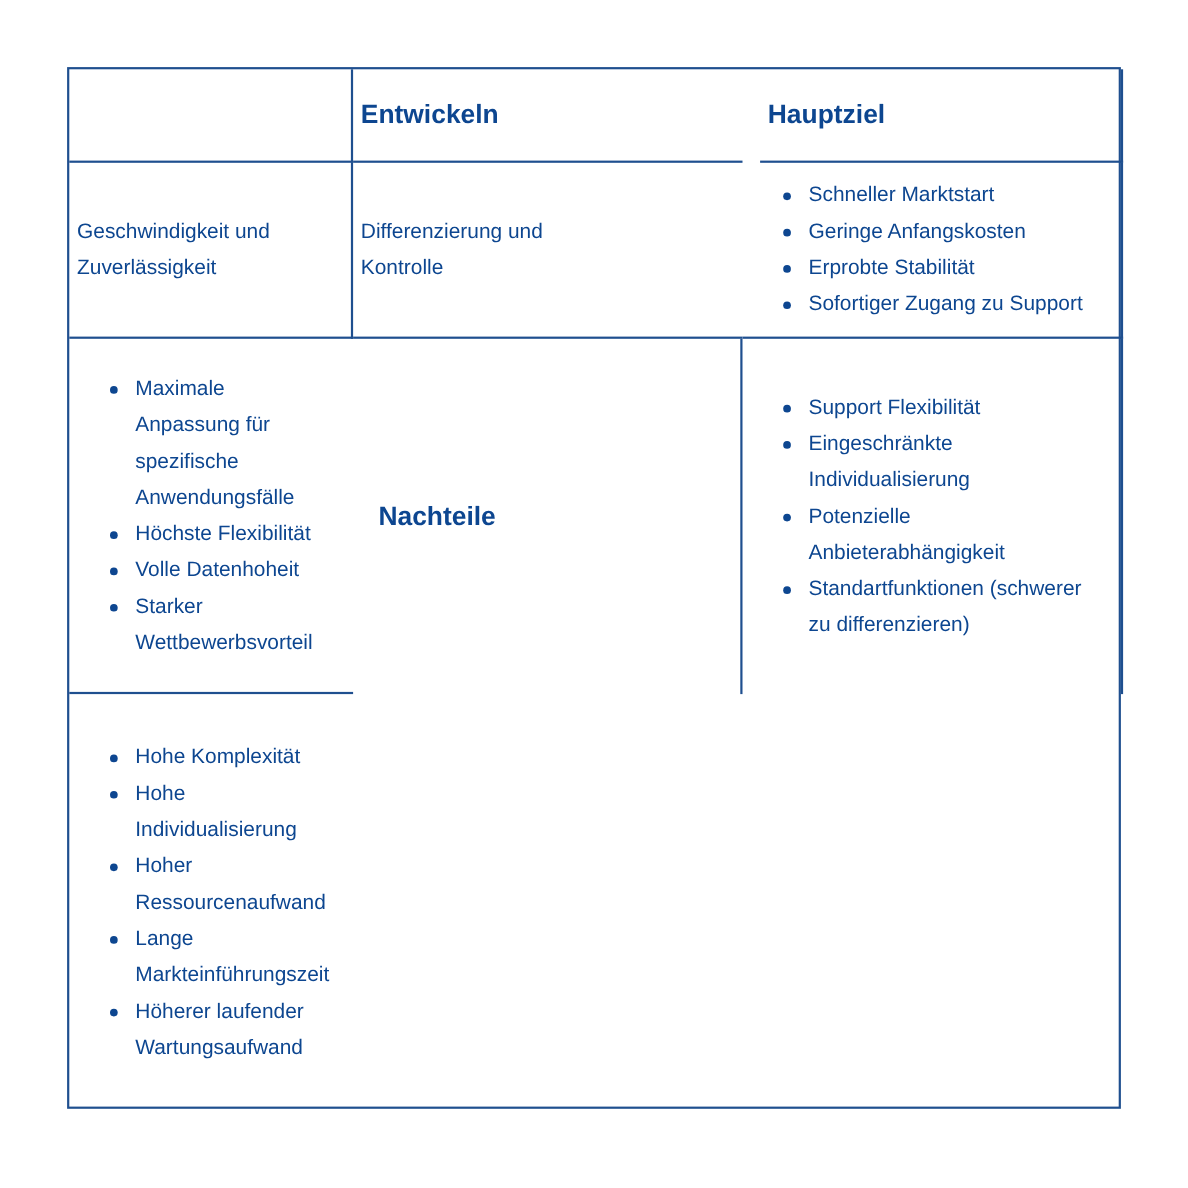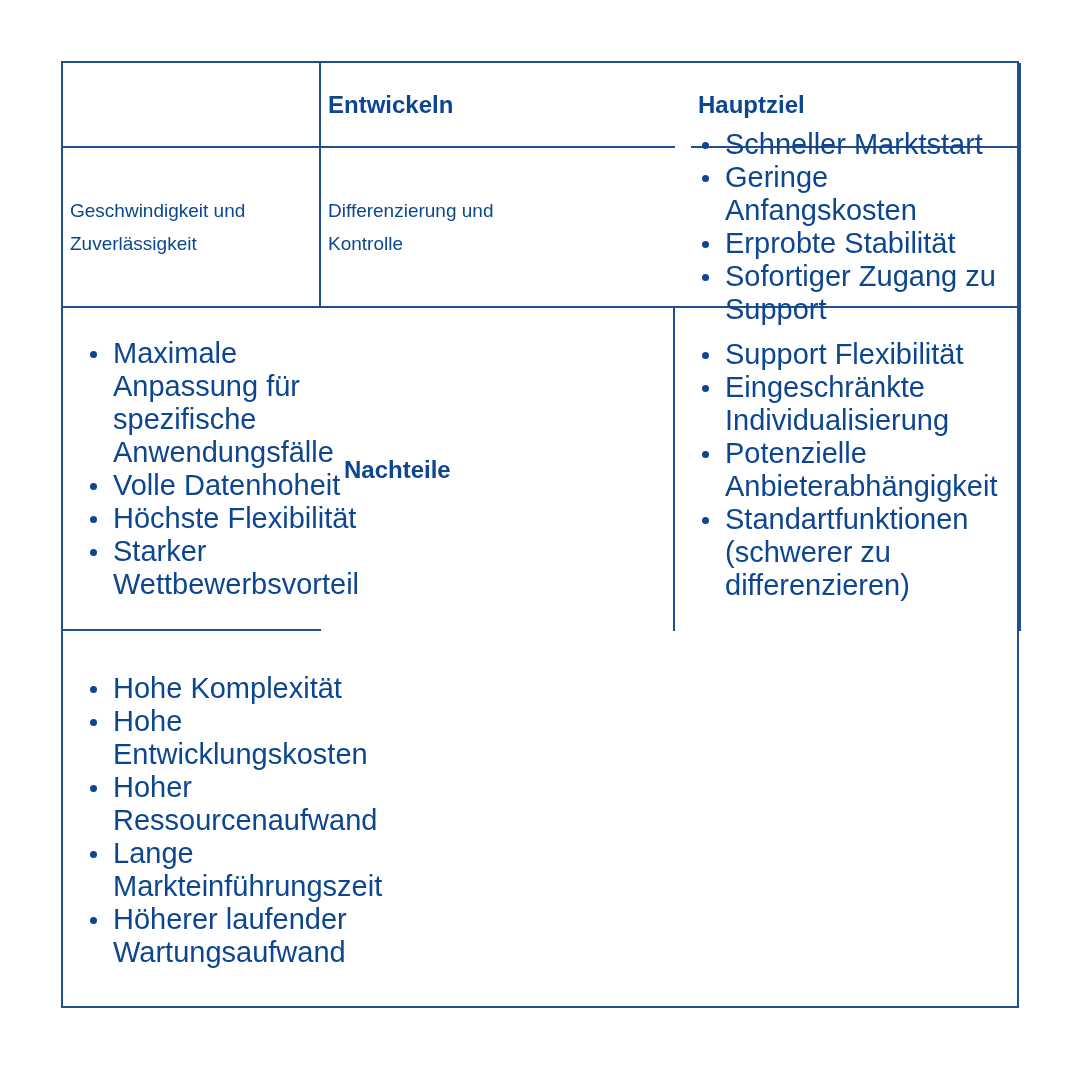--- a/index.html
+++ b/index.html
@@ -13,21 +13,21 @@
       grid-template-rows: 85px 160px 323px 379px;
     }
     .cell { border-right: 2px solid #1f4f8f; border-bottom: 2px solid #1f4f8f;
             box-sizing: border-box; display: flex; align-items: center;
             padding: 0 8px 0 7px; }
     .cell.last-col { border-right: none; }
     .cell.last-row { border-bottom: none; }
     .head { font-weight: bold; font-size: 24px; }
     .rowlabel { font-weight: bold; font-size: 24px; margin-left: 16px; }
     .text { font-size: 19px; line-height: 33px; }
-    ul { margin: 2px; padding: 0 0 0 41px; list-style: none; font-size: 29px; line-height: 33px; }
+    ul { margin: 12px; padding: 0 0 0 41px; list-style: none; font-size: 19px; line-height: 33px; }
     li { position: relative; }
     li::before { content: ""; position: absolute; left: -23px; top: 14px; width: 7px; height: 7px;
                  border-radius: 50%; background: #0d4690; }
   </style>
 </head>
 <body>
 
 <div class="grid">
 
   <div class="cell head"></div>
@@ -45,37 +45,37 @@
     <ul style="width:275px">
       <li>Schneller Marktstart</li>
       <li>Geringe Anfangskosten</li>
       <li>Erprobte Stabilität</li>
       <li>Sofortiger Zugang zu Support</li>
     </ul>
   </div>
   <div class="cell last-col">
     <ul style="width:285px">
       <li>Maximale Anpassung für spezifische Anwendungsfälle</li>
+      <li>Höchste Flexibilität</li>
       <li>Volle Datenhoheit</li>
-      <li>Höchste Flexibilität</li>
       <li>Starker Wettbewerbsvorteil</li>
     </ul>
   </div>
 
   <div class="cell rowlabel last-row">Nachteile</div>
   <div class="cell last-row">
     <ul style="width:275px">
       <li>Support Flexibilität</li>
       <li>Eingeschränkte Individualisierung</li>
       <li>Potenzielle Anbieterabhängigkeit</li>
       <li>Standartfunktionen (schwerer zu differenzieren)</li>
     </ul>
   </div>
   <div class="cell last-col last-row">
     <ul style="width:250px">
       <li>Hohe Komplexität</li>
-      <li>Hohe Entwicklungskosten</li>
+      <li>Hohe Individualisierung</li>
       <li>Hoher Ressourcenaufwand</li>
       <li>Lange Markteinführungszeit</li>
       <li>Höherer laufender Wartungsaufwand</li>
     </ul>
   </div>
 </div>
 
 </body></html>

